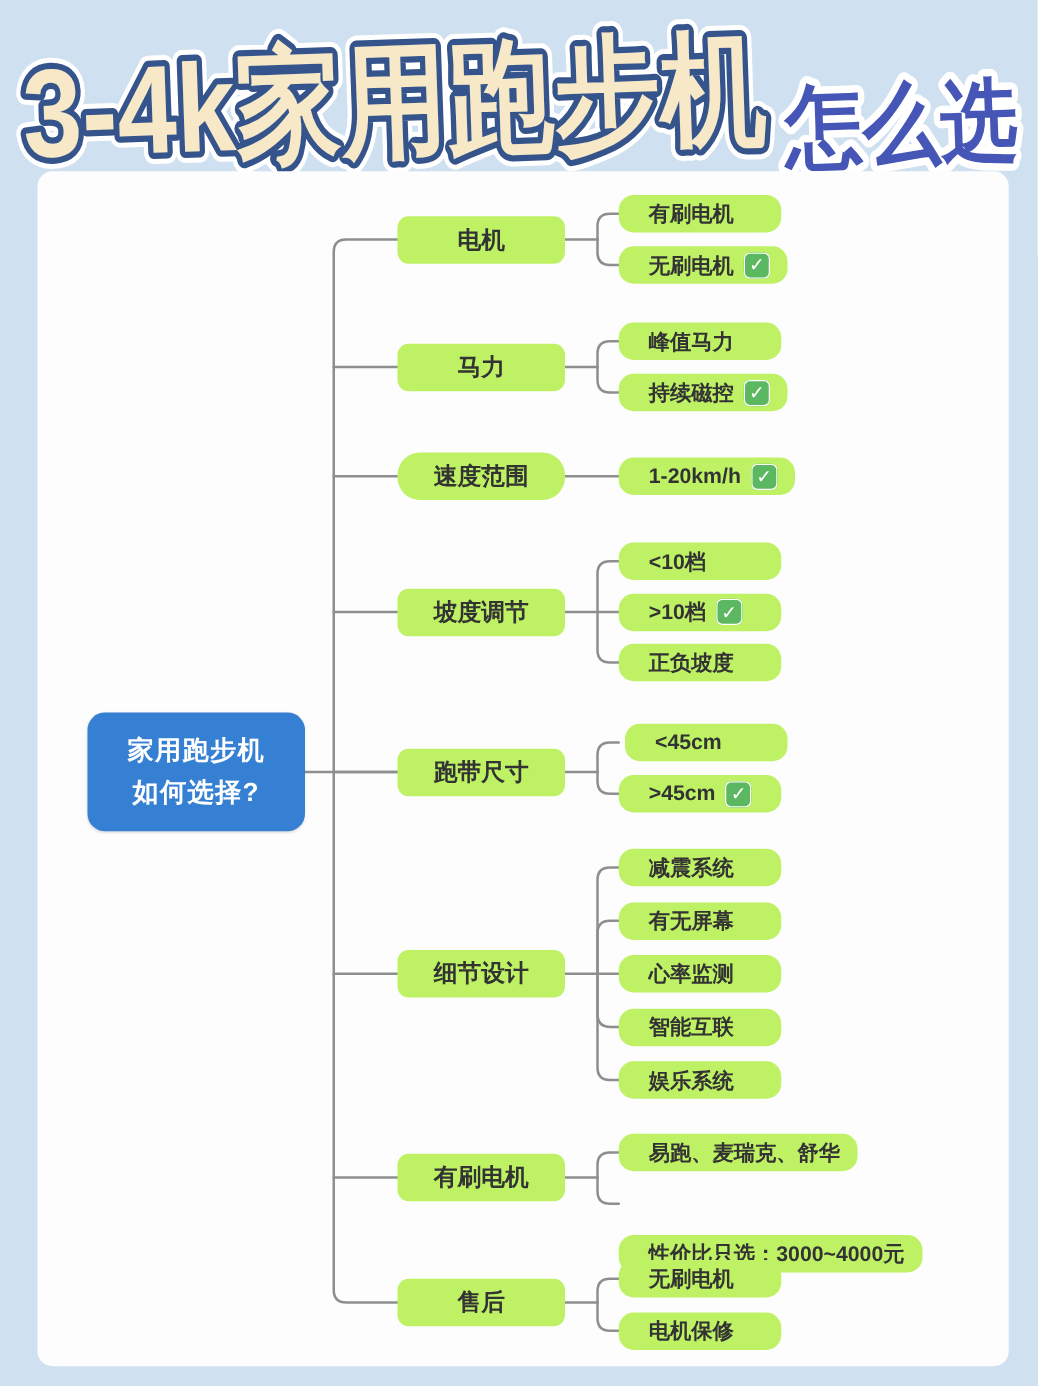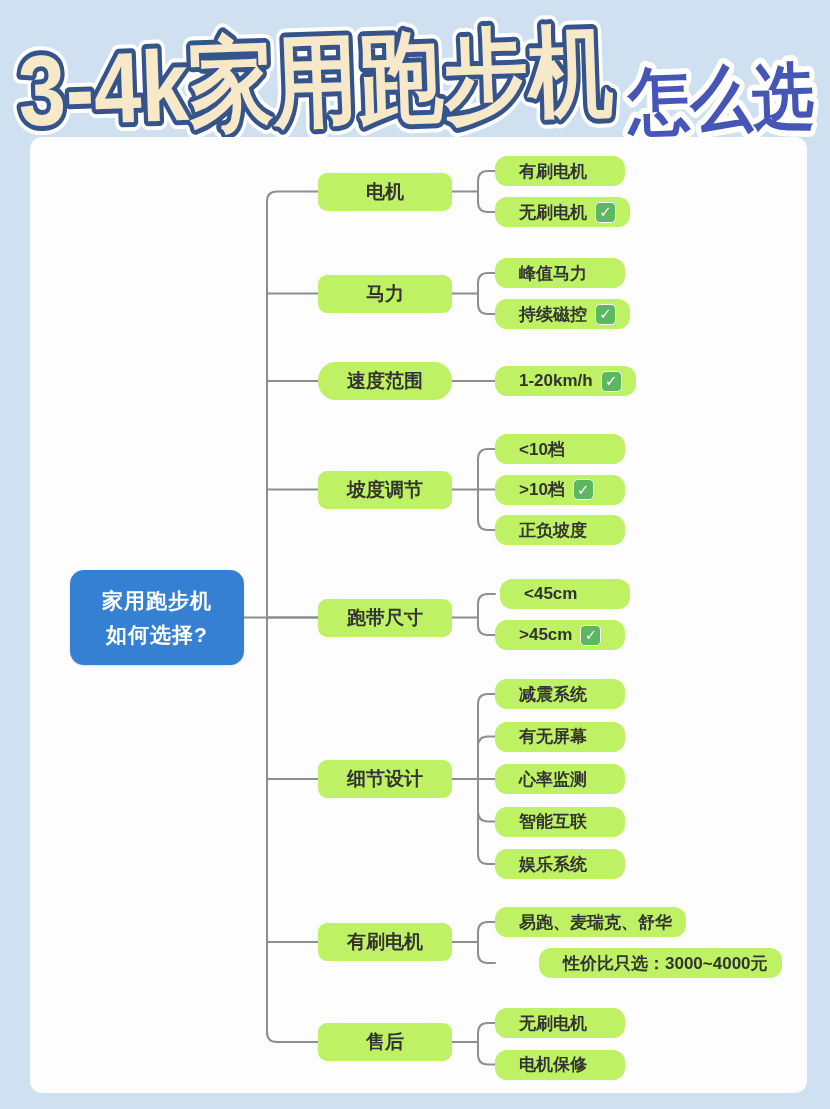--- a/index.html
+++ b/index.html
@@ -185,21 +185,21 @@
     </div>
     <div class="leaf-node" style="left: 495px; top: 849px;">
       <span>娱乐系统</span>
     </div>
     <div class="topic-node" style="left: 318px; top: 923px;">
       <span>有刷电机</span>
     </div>
     <div class="leaf-node" style="left: 495px; top: 907px;">
       <span>易跑、麦瑞克、舒华</span>
     </div>
-    <div class="leaf-node" style="left: 495px; top: 948px; margin-left: 44px;">
+    <div class="leaf-node" style="left: 495px; top: 988px;">
       <span>性价比只选：3000~4000元</span>
     </div>
     <div class="topic-node" style="left: 318px; top: 1023px;">
       <span>售后</span>
     </div>
     <div class="leaf-node" style="left: 495px; top: 1008px;">
       <span>无刷电机</span>
     </div>
     <div class="leaf-node" style="left: 495px; top: 1049.5px;">
       <span>电机保修</span>

